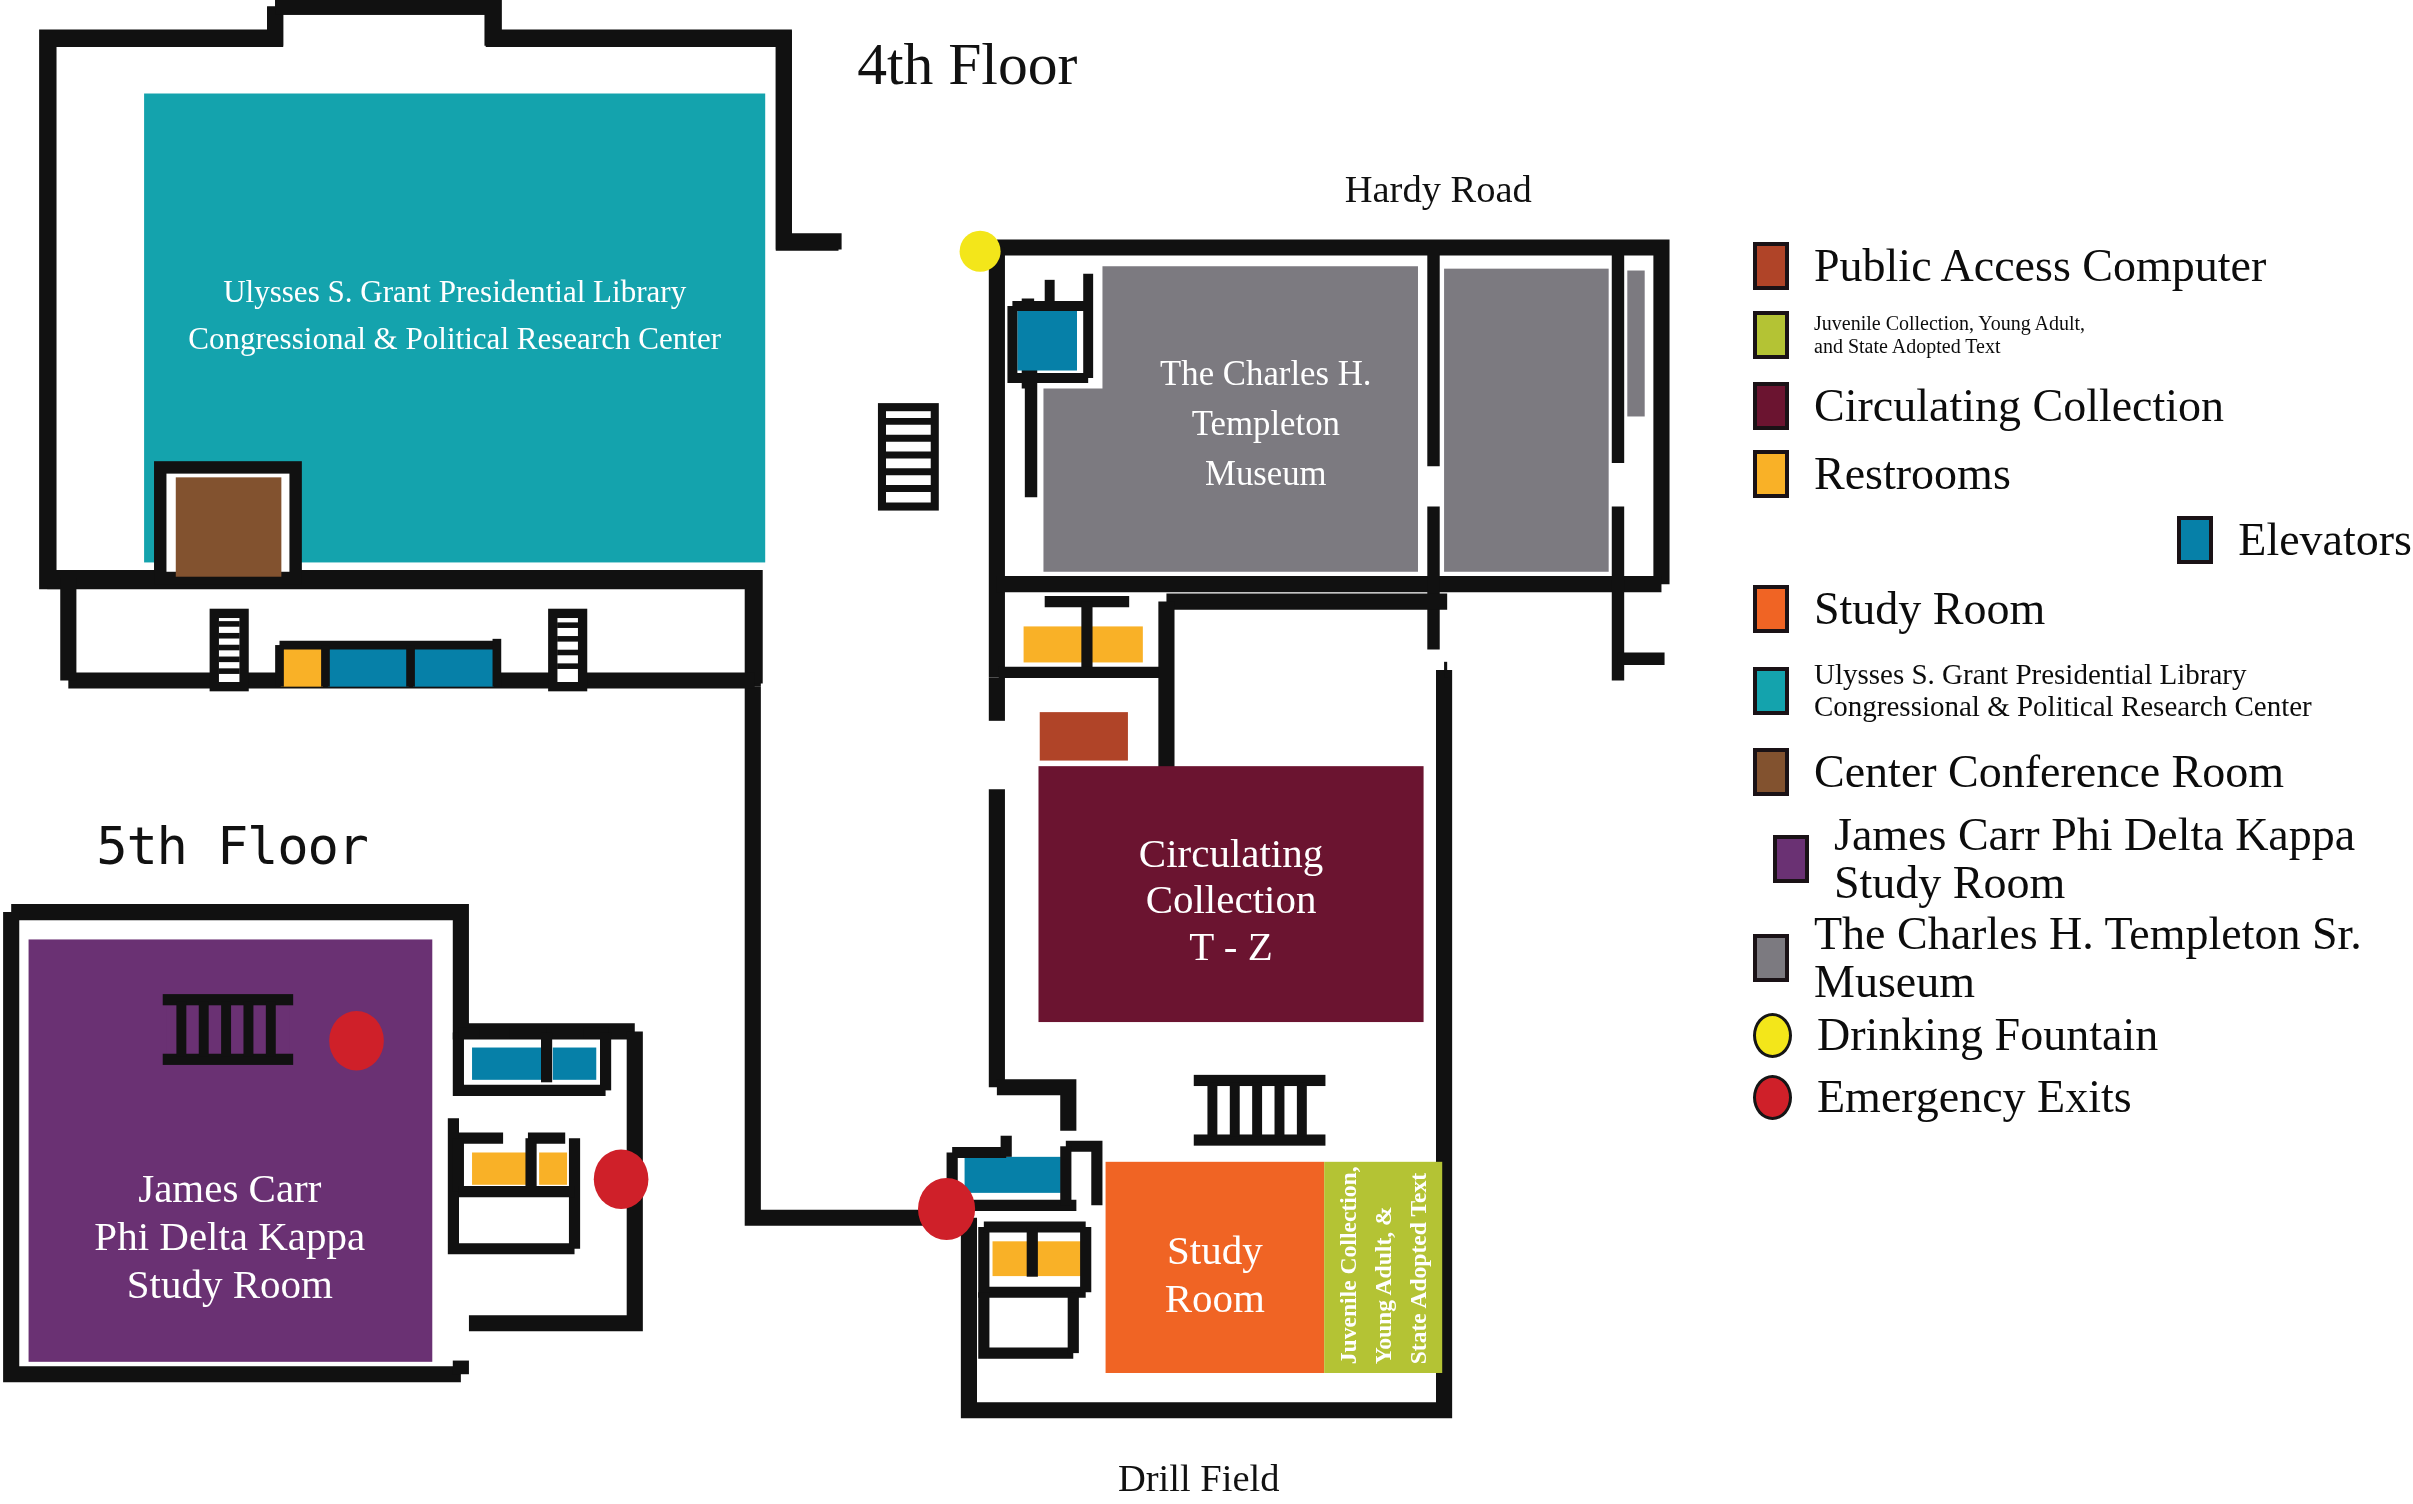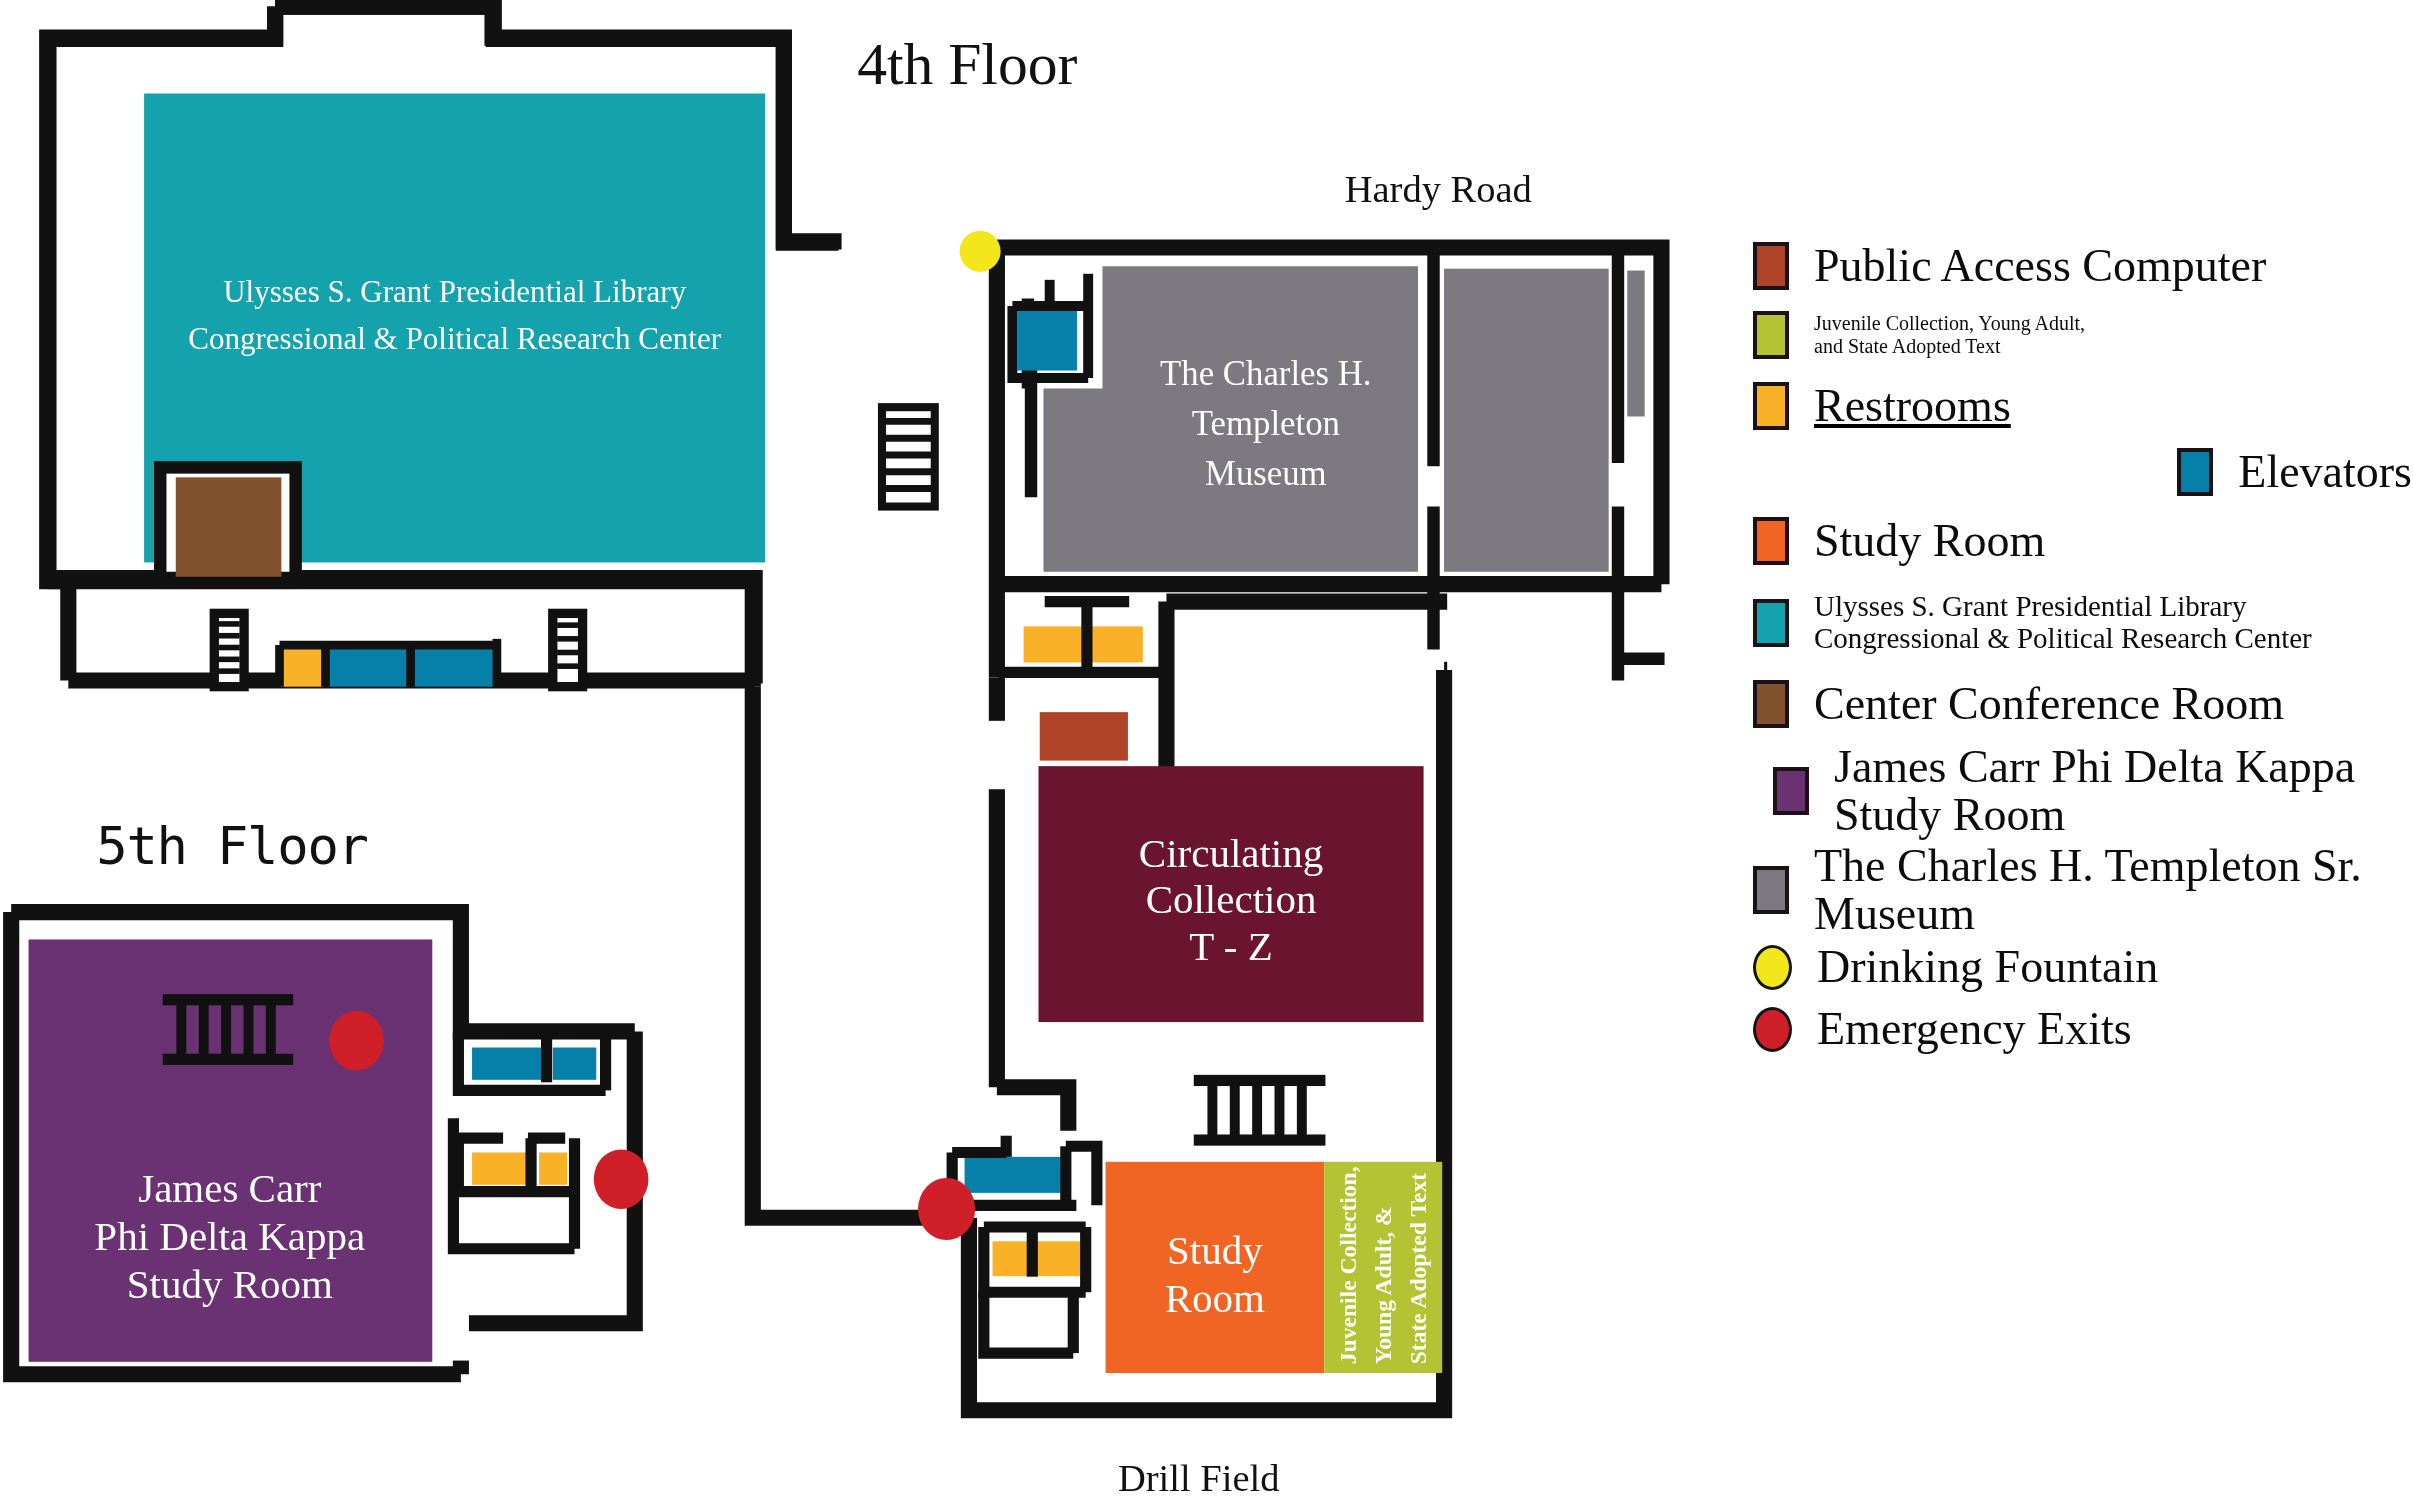--- a/index.html
+++ b/index.html
@@ -270,22 +270,28 @@
     </div>
 
     <div class="legend-row" style="height:75px;">
       <div class="sw" style="background:#b4c334"></div>
       <div class="lg-text small">
         <div>Juvenile Collection, Young Adult,</div>
         <div>and State Adopted Text</div>
       </div>
     </div>
 
-
-    <div class="legend-row" style="height:67px;text-decoration:underline;">
+    <div class="legend-row" style="height:68px;">
+      <div class="sw" style="background:#6b1430"></div>
+      <div class="lg-text">
+        <div>Circulating  Collection</div>
+      </div>
+    </div>
+
+    <div class="legend-row" style="height:67px;">
       <div class="sw" style="background:#f9b127"></div>
       <div class="lg-text">
         <div>Restrooms</div>
       </div>
     </div>
 
     <div class="legend-row" style="height:66px;justify-content:flex-end;">
       <div class="sw" style="background:#0680a8"></div>
       <div class="lg-text">
         <div>Elevators</div>

